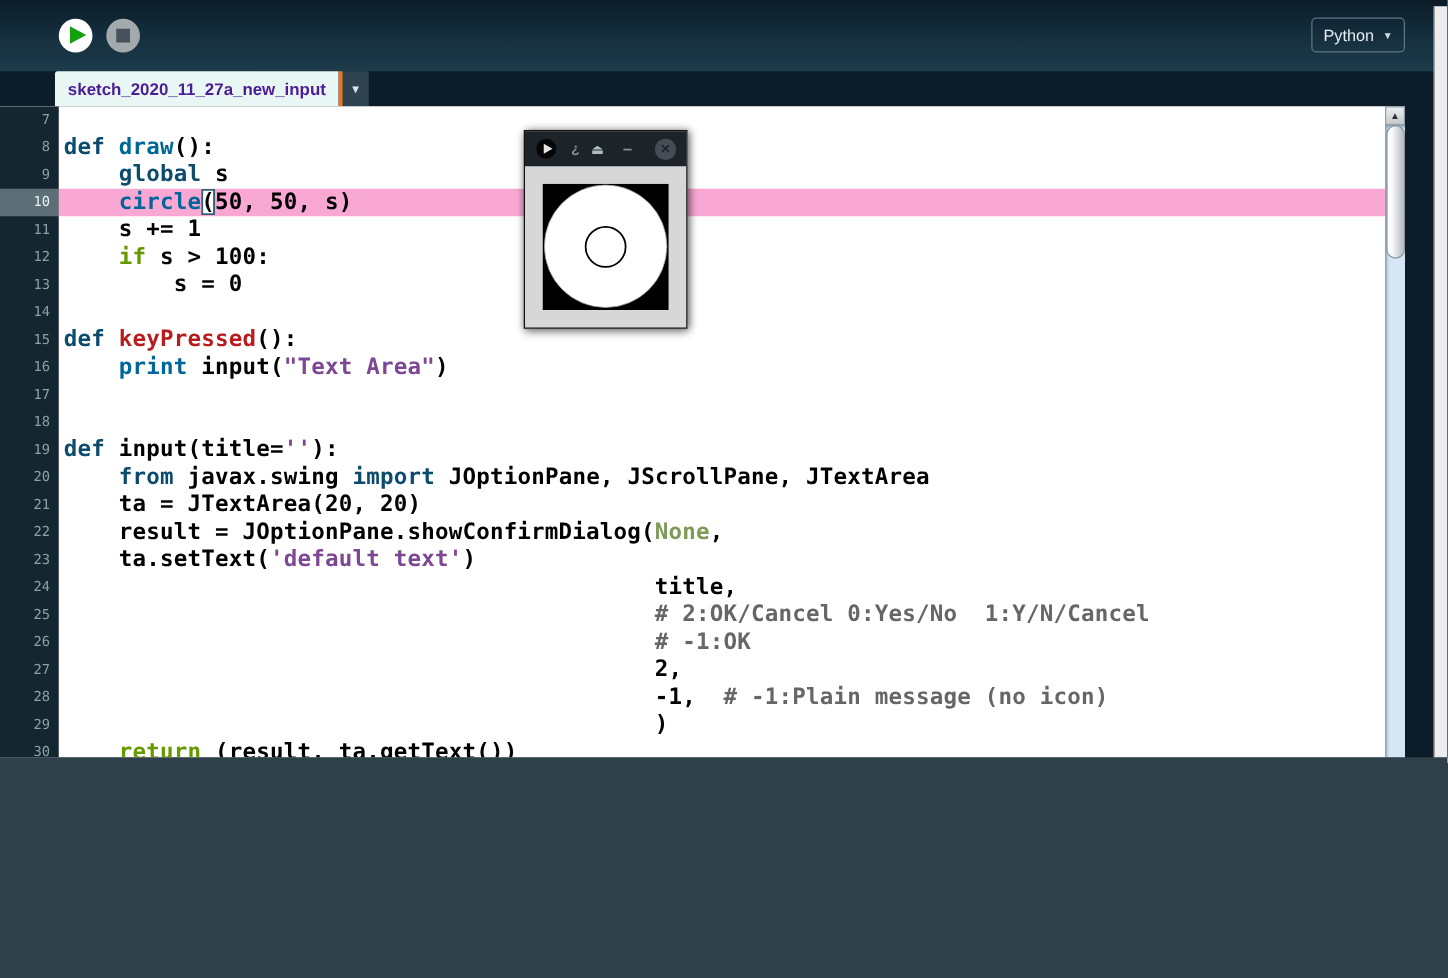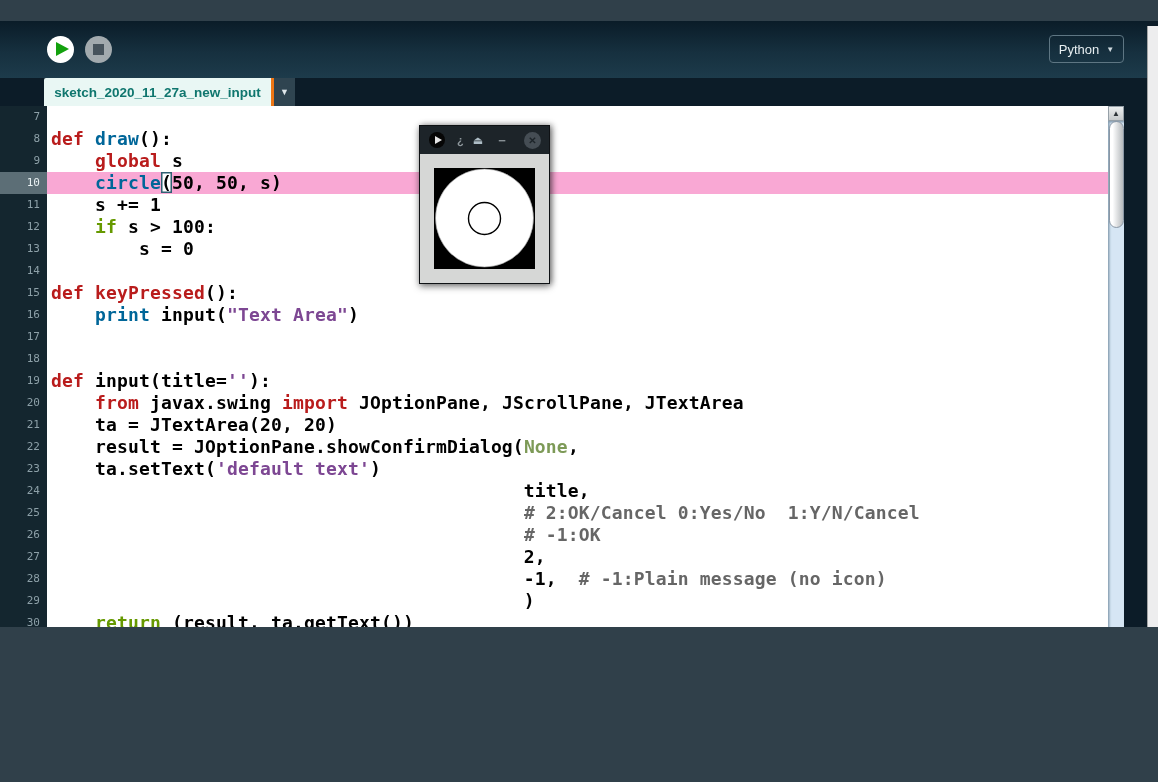--- a/index.html
+++ b/index.html
@@ -1,53 +1,53 @@
 <!DOCTYPE html>
 <html><head>
 <meta charset="utf-8">
 <style>
   html,body{margin:0;padding:0;background:#30404a;}
   *{box-sizing:border-box;}
   .window{position:relative;width:1158px;height:606px;background:#0c1c28;overflow:hidden;
-          font-family:"Liberation Sans",sans-serif;margin-top:21px;}
+          font-family:"Liberation Sans",sans-serif;}
   
   .toolbar{position:absolute;left:0;top:0;width:1147px;height:57px;
            background:linear-gradient(180deg,#0a1c28 0%,#16303f 55%,#1d3b4b 100%);}
   .round-btn{position:absolute;top:15px;width:27px;height:27px;border-radius:50%;border:none;
              padding:0;cursor:pointer;}
   .btn-run{left:47px;background:#ffffff;}
   .btn-run .tri{position:absolute;left:9px;top:6px;width:0;height:0;
                 border-left:13px solid #13a10e;border-top:7.5px solid transparent;
                 border-bottom:7.5px solid transparent;}
   .btn-stop{left:85px;background:#a2aaae;}
   .btn-stop .sq{position:absolute;left:8px;top:8px;width:11px;height:11px;background:#46535c;}
   .mode-btn{position:absolute;left:1049px;top:14px;width:75px;height:28px;
             background:transparent;border:1px solid #5e7683;border-radius:4px;
             color:#e6edf0;font-size:13px;display:flex;align-items:center;justify-content:center;
             gap:7px;cursor:pointer;font-family:"Liberation Sans",sans-serif;}
   .mode-btn .arrow{font-size:8px;color:#cfd9de;}
   
   .tab{position:absolute;left:44px;top:57px;width:227px;height:28px;background:#e9f7f4;
-       color:#0f766e;font-size:13.5px;font-weight:bold;display:flex;align-items:center;
+       color:#4c1d95;font-size:13.5px;font-weight:bold;display:flex;align-items:center;
        justify-content:center;cursor:pointer;border-radius:2px 0 0 0;}
   .tab-dd{position:absolute;left:271px;top:57px;width:24px;height:28px;background:#2f4450;
           border-left:3px solid #ed7615;color:#dfe7ea;font-size:9px;display:flex;
           align-items:center;justify-content:center;cursor:pointer;}
   
   .editor-bg{position:absolute;left:0;top:85px;width:1108px;height:564px;background:#ffffff;overflow:hidden;}
   .gutter{position:absolute;left:0;top:0;width:47px;height:100%;background:#14262f;}
   .gutter-row{height:22px;line-height:22px;text-align:right;padding-right:7px;
               font-family:"DejaVu Sans Mono",monospace;font-size:11px;color:#8da0a8;}
   .gutter-row.current{background:#5c6e76;color:#e9f1f3;padding-left:17px;}
   .code-lines{position:absolute;left:47px;top:0;width:1061px;height:100%;cursor:text;}
   .code-row{height:22px;line-height:22px;white-space:pre;padding-left:4px;
             font-family:"DejaVu Sans Mono",monospace;font-size:18px;font-weight:bold;
             letter-spacing:0.16px;color:#000;}
   .code-row.current{background:#f9a8d4;}
-  .tok-kw{color:#b91c1c;}
+  .tok-kw{color:#0c4a6e;}
   .tok-fn{color:#006699;}
   .tok-ev{color:#b91c1c;text-align:center;}
   .tok-flow{color:#669900;}
   .tok-lit{color:#7d9a57;}
   .tok-str{color:#7d4793;}
   .tok-com{color:#666666;}
   .tok-pl{color:#000000;}
   .tok-br{box-shadow:inset 0 0 0 1.5px #2f6073;background:#ffffff;}
   
   .vscroll{position:absolute;left:1108px;top:85px;width:16px;height:575px;background:#d6e6f4;}

